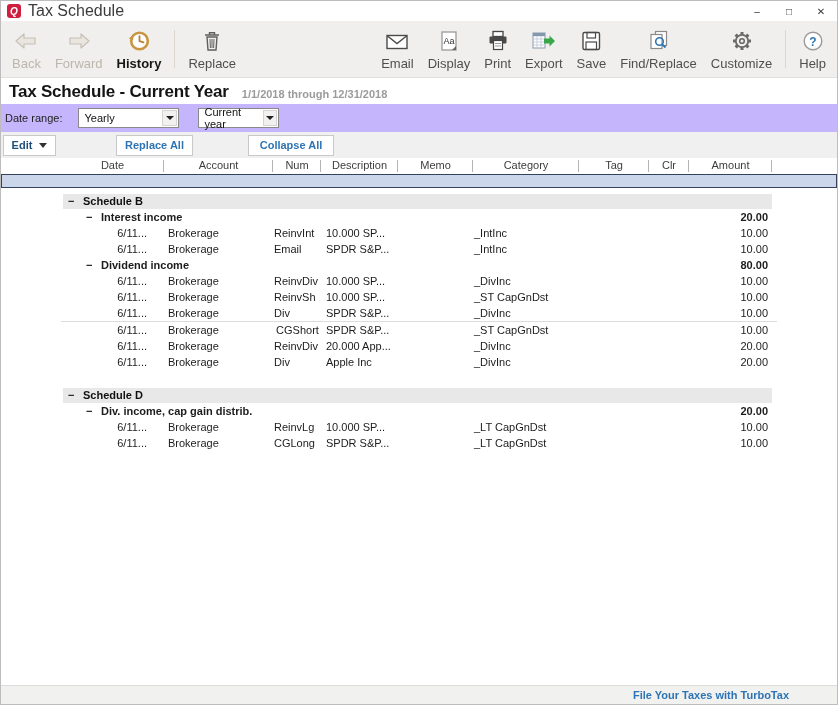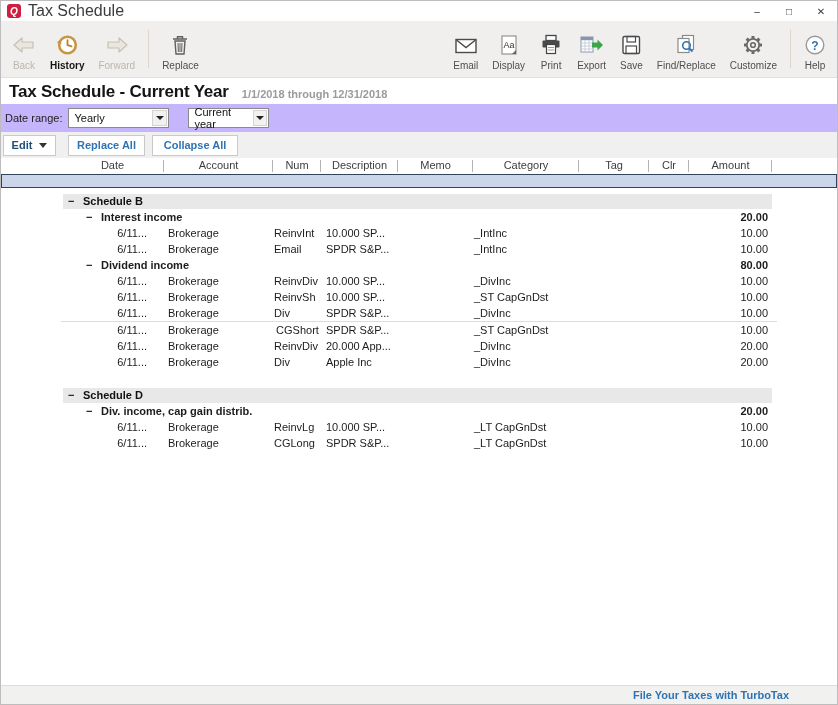--- a/index.html
+++ b/index.html
@@ -17,41 +17,41 @@
   .wincontrols{margin-left:auto;display:flex;height:100%;}
   .wincontrols span{width:32px;height:100%;display:flex;align-items:center;justify-content:center;
     font-size:10px;color:#3a3a3a;cursor:default;}
   
   .toolbar{height:57px;background:#f0efed;border-bottom:1px solid #e2e0dc;display:flex;padding:0 4px;flex:0 0 auto;}
   .tb-group{display:flex;align-items:stretch;}
   .tb-group.right{margin-left:auto;}
   .tb-item{display:flex;flex-direction:column;align-items:center;justify-content:flex-end;
     padding:5px 7px 6px;min-width:34px;cursor:pointer;}
   .tb-icon{height:26px;display:flex;align-items:center;justify-content:flex-start;}
-  .tb-label{font-size:10px;color:#4f4f4f;margin-top:2px;white-space:nowrap;}
+  .tb-label{font-size:13px;color:#4f4f4f;margin-top:2px;white-space:nowrap;}
   .tb-item.disabled .tb-label{color:#bcb6ac;}
   .tb-item.active .tb-label{color:#161616;font-weight:bold;}
   .tb-sep{width:1px;background:#ddd6cb;margin:9px 6px;}
   
   .pagehead{height:26px;background:#fff;display:flex;align-items:flex-end;padding:0 0 2px 8px;flex:0 0 auto;}
   .ptitle{font-size:17px;font-weight:bold;color:#141414;letter-spacing:-0.2px;}
   .psub{font-size:11px;font-weight:bold;color:#9b9b9b;margin-left:13px;padding-bottom:2px;}
   
   .filters{height:28px;background:#c4b5fd;display:flex;align-items:center;padding-left:4px;flex:0 0 auto;}
   .filters label{font-size:11px;color:#222;}
   .combo{height:20px;border:1px solid #8a8a8a;background:#fff;display:flex;align-items:center;
     font-size:11px;color:#111;padding-left:5px;justify-content:space-between;cursor:pointer;}
-  .combo1{width:101px;margin-left:6px;}
+  .combo1{width:101px;margin-left:16px;}
   .combo2{width:81px;margin-left:19px;}
   .combo-arrow{width:15px;height:16px;margin-right:1px;display:flex;align-items:center;justify-content:center;
     background:#f2f1f0;border:1px solid #d6d4d2;}
   .combo-arrow i{display:block;width:0;height:0;border-left:4px solid transparent;border-right:4px solid transparent;
     border-top:4px solid #222;}
   
-  .editrow{height:26px;background:#f0f0f0;display:flex;align-items:center;padding-left:2px;flex:0 0 auto;}
+  .editrow{height:26px;background:#f0f0f0;display:flex;align-items:center;padding-left:2px;flex:0 0 auto;gap:48px;}
   .btn{height:21px;background:#fff;border:1px solid #c9c9c9;font-size:11px;font-weight:bold;
     display:flex;align-items:center;justify-content:center;cursor:pointer;font-family:"Liberation Sans",sans-serif;}
   .btn-edit{width:53px;color:#1f4e79;}
   .btn-edit .arr{display:inline-block;width:0;height:0;border-left:4px solid transparent;
     border-right:4px solid transparent;border-top:5px solid #333;margin-left:7px;}
   .btn-expand{width:77px;margin-left:12px;color:#2e74b5;}
   .btn-collapse{width:86px;margin-left:7px;color:#2e74b5;}
   
   .thead{height:16px;background:#fff;display:flex;flex:0 0 auto;}
   .hcell{font-size:11px;color:#3d3d3d;text-align:center;line-height:15px;position:relative;white-space:nowrap;}
@@ -102,37 +102,37 @@
   <div class="toolbar">
     <div class="tb-group" id="tb-left">
         <div class="tb-item disabled">
           <span class="tb-icon">
             <svg width="24" height="20" viewBox="0 0 24 20">
               <path d="M2 10 L10 3 L10 7 L21 7 L21 13 L10 13 L10 17 Z" fill="#eae6df" stroke="#c6c0b6" stroke-width="1.2" stroke-linejoin="round"></path>
             </svg>
           </span>
           <span class="tb-label">Back</span>
         </div>
+        <div class="tb-item disabled">
+          <span class="tb-icon">
+            <svg width="24" height="20" viewBox="0 0 24 20">
+              <path d="M22 10 L14 3 L14 7 L3 7 L3 13 L14 13 L14 17 Z" fill="#eae6df" stroke="#c6c0b6" stroke-width="1.2" stroke-linejoin="round"></path>
+            </svg>
+          </span>
+          <span class="tb-label">Forward</span>
+        </div>
         <div class="tb-item active">
           <span class="tb-icon">
             <svg width="26" height="24" viewBox="0 0 26 24">
               <circle cx="13.5" cy="12" r="8.3" fill="#fff" stroke="#c89540" stroke-width="2.6"></circle>
               <path d="M13.5 7.2 L13.5 12 L17.5 13.4" stroke="#b5832f" stroke-width="1.8" fill="none" stroke-linecap="round"></path>
               <path d="M2.8 9.5 L6.6 6.6 L7.4 11.2 Z" fill="#c89540"></path>
             </svg>
           </span>
           <span class="tb-label">History</span>
-        </div>
-        <div class="tb-item disabled">
-          <span class="tb-icon">
-            <svg width="24" height="20" viewBox="0 0 24 20">
-              <path d="M22 10 L14 3 L14 7 L3 7 L3 13 L14 13 L14 17 Z" fill="#eae6df" stroke="#c6c0b6" stroke-width="1.2" stroke-linejoin="round"></path>
-            </svg>
-          </span>
-          <span class="tb-label">Forward</span>
         </div>
         <div class="tb-sep"></div>
         <div class="tb-item">
           <span class="tb-icon">
             <svg width="22" height="24" viewBox="0 0 22 24">
               <line x1="4" y1="6" x2="18" y2="6" stroke="#5f5f5f" stroke-width="1.5"></line>
               <path d="M8.5 6 L8.5 3.8 L13.5 3.8 L13.5 6" fill="none" stroke="#5f5f5f" stroke-width="1.4"></path>
               <path d="M6 8 L7 21 L15 21 L16 8 Z" fill="none" stroke="#5f5f5f" stroke-width="1.4"></path>
               <line x1="9" y1="10" x2="9.4" y2="19" stroke="#5f5f5f"></line>
               <line x1="11" y1="10" x2="11" y2="19" stroke="#5f5f5f"></line>

